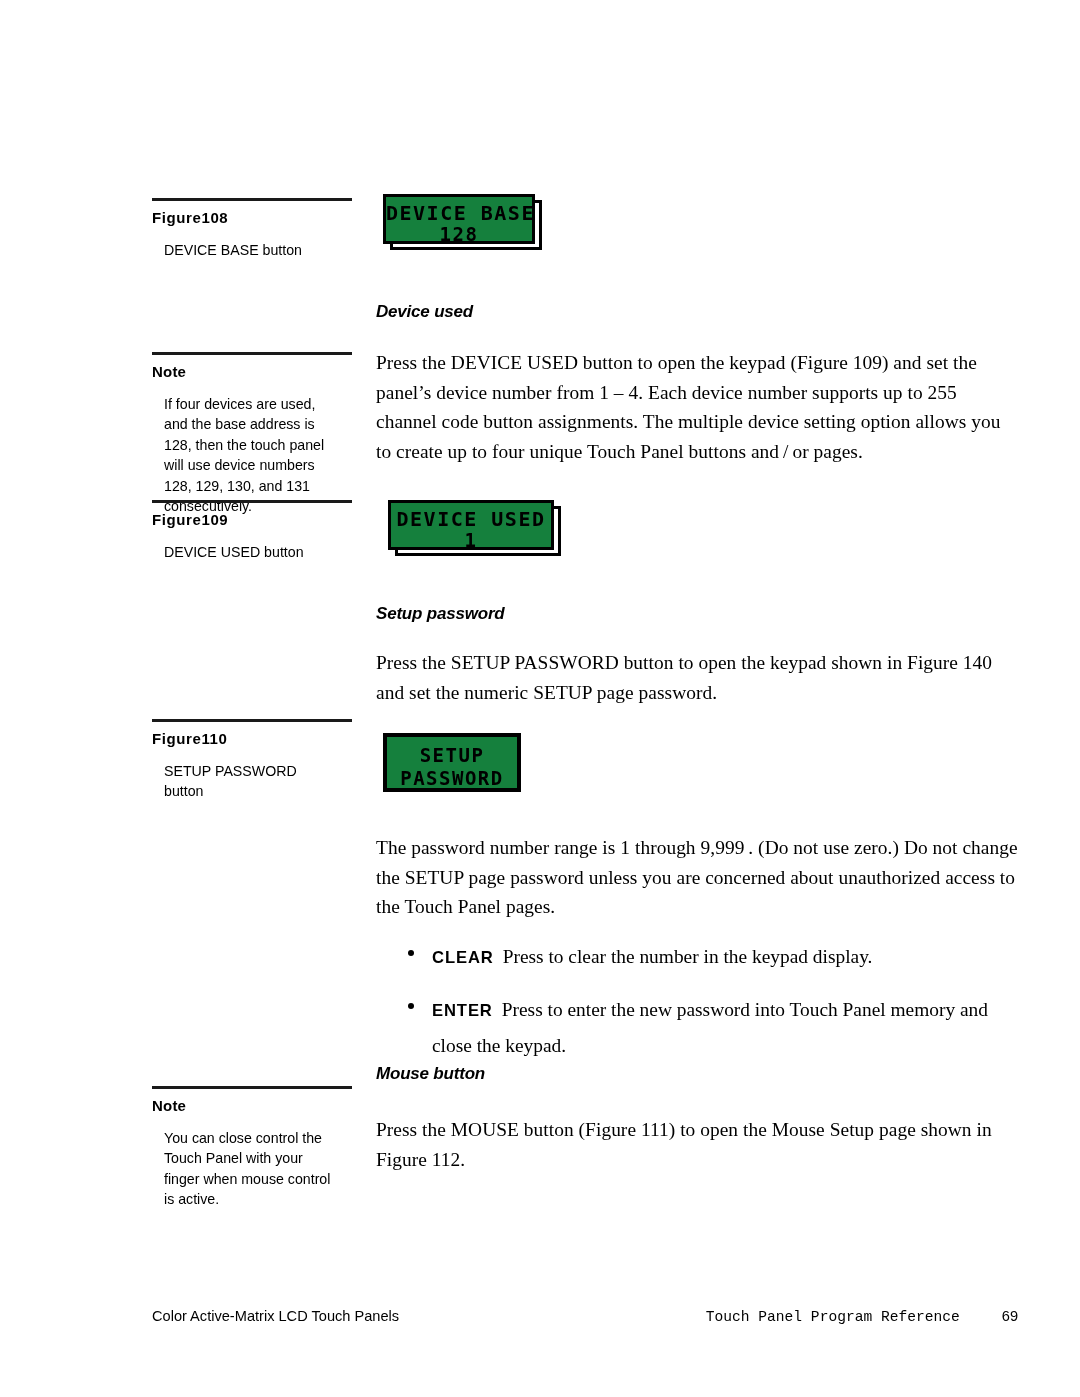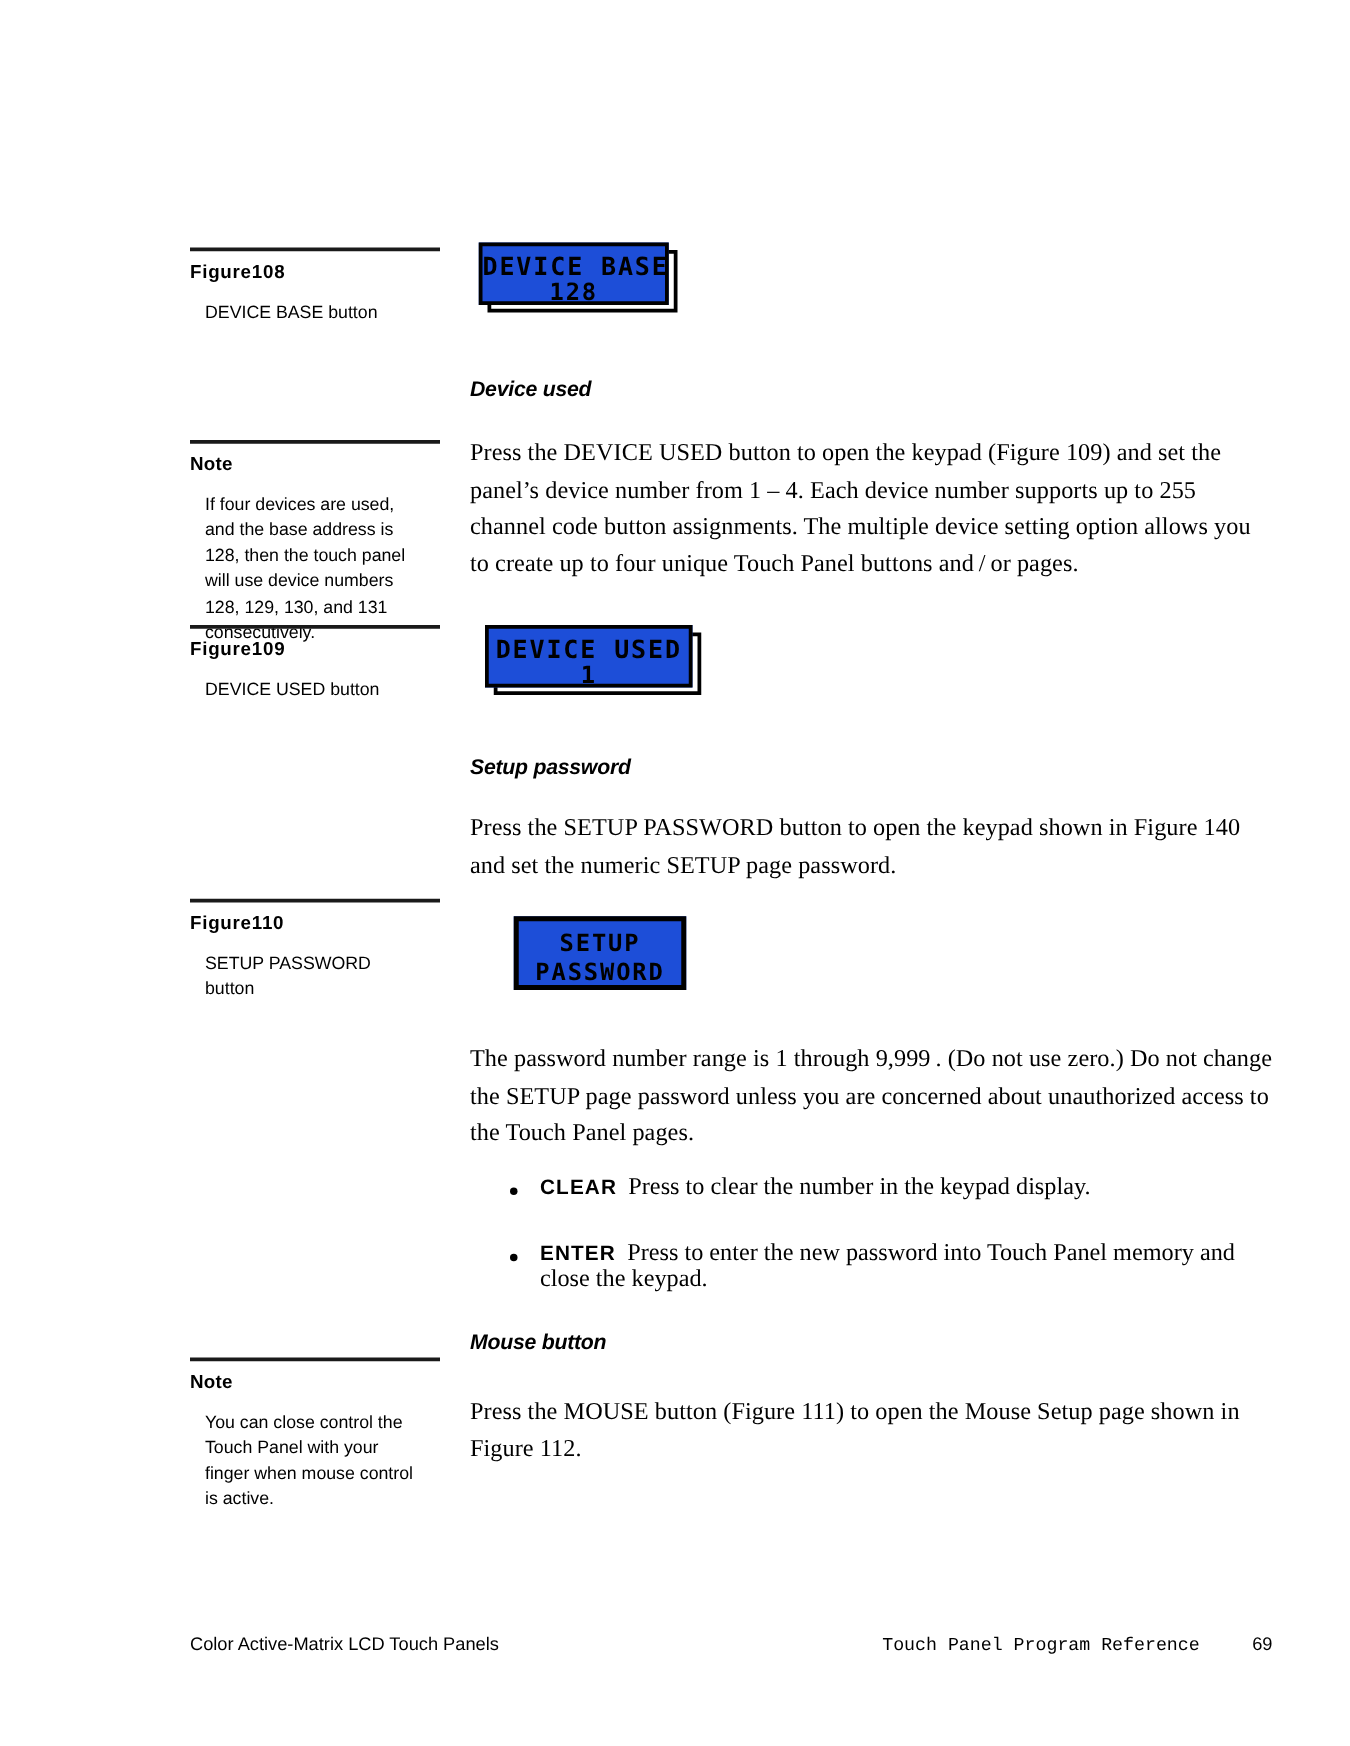--- a/index.html
+++ b/index.html
@@ -70,21 +70,21 @@
     font-size: 19.4px;
     line-height: 29.5px;
     margin: 0;
     letter-spacing: 0.05px;
   }
   .bullet-row {
     position: relative;
     padding-left: 56px;
     font-family: "Liberation Serif", serif;
     font-size: 19.4px;
-    line-height: 21px;
+    line-height: 35px;
   }
   .bullet-dot {
     position: absolute;
     left: 32px;
     top: 11px;
     width: 6px;
     height: 6px;
     border-radius: 50%;
     background: #000;
   }
@@ -92,21 +92,21 @@
     font-family: "Liberation Sans", sans-serif;
     font-weight: bold;
     font-size: 16.6px;
     letter-spacing: 0.9px;
   }
   .kw-gap { display: inline-block; width: 9px; }
 
   
   .lcd-btn {
     position: absolute;
-    background: #1d4ed8;
+    background: #15803d;
     border: 3px solid #000000;
     box-sizing: border-box;
     font-family: "DejaVu Sans Mono", monospace;
     font-weight: bold;
     text-align: center;
     color: #000;
     z-index: 3;
   }
   .lcd-shadow {
     position: absolute;
@@ -199,21 +199,21 @@
   </div>
 
   <div class="main-col" style="top:604px;">
     <div class="sec-head">Setup password</div>
   </div>
 
   <div class="main-col" style="top:648px;">
     <p class="para">Press the SETUP PASSWORD button to open the keypad shown in Figure 140 and set the numeric SETUP page password.</p>
   </div>
 
-  <div class="lcd-btn" style="left:383px; top:733px; width:138px; height:59px; padding-top:7px; border-width:4px;margin-left:28px;">
+  <div class="lcd-btn" style="left:383px; top:733px; width:138px; height:59px; padding-top:7px; border-width:4px;">
     <div class="lcd-line1" style="font-size:19px; line-height:23px;">SETUP</div>
     <div class="lcd-line2" style="font-size:19px; line-height:23px;">PASSWORD</div>
   </div>
 
   <div class="main-col" style="top:833px;">
     <p class="para">The password number range is 1 through 9,999 . (Do not use zero.) Do not change the SETUP page password unless you are concerned about unauthorized access to the Touch Panel pages.</p>
   </div>
 
   <div class="main-col" style="top:939px;">
     <div class="bullet-row">

